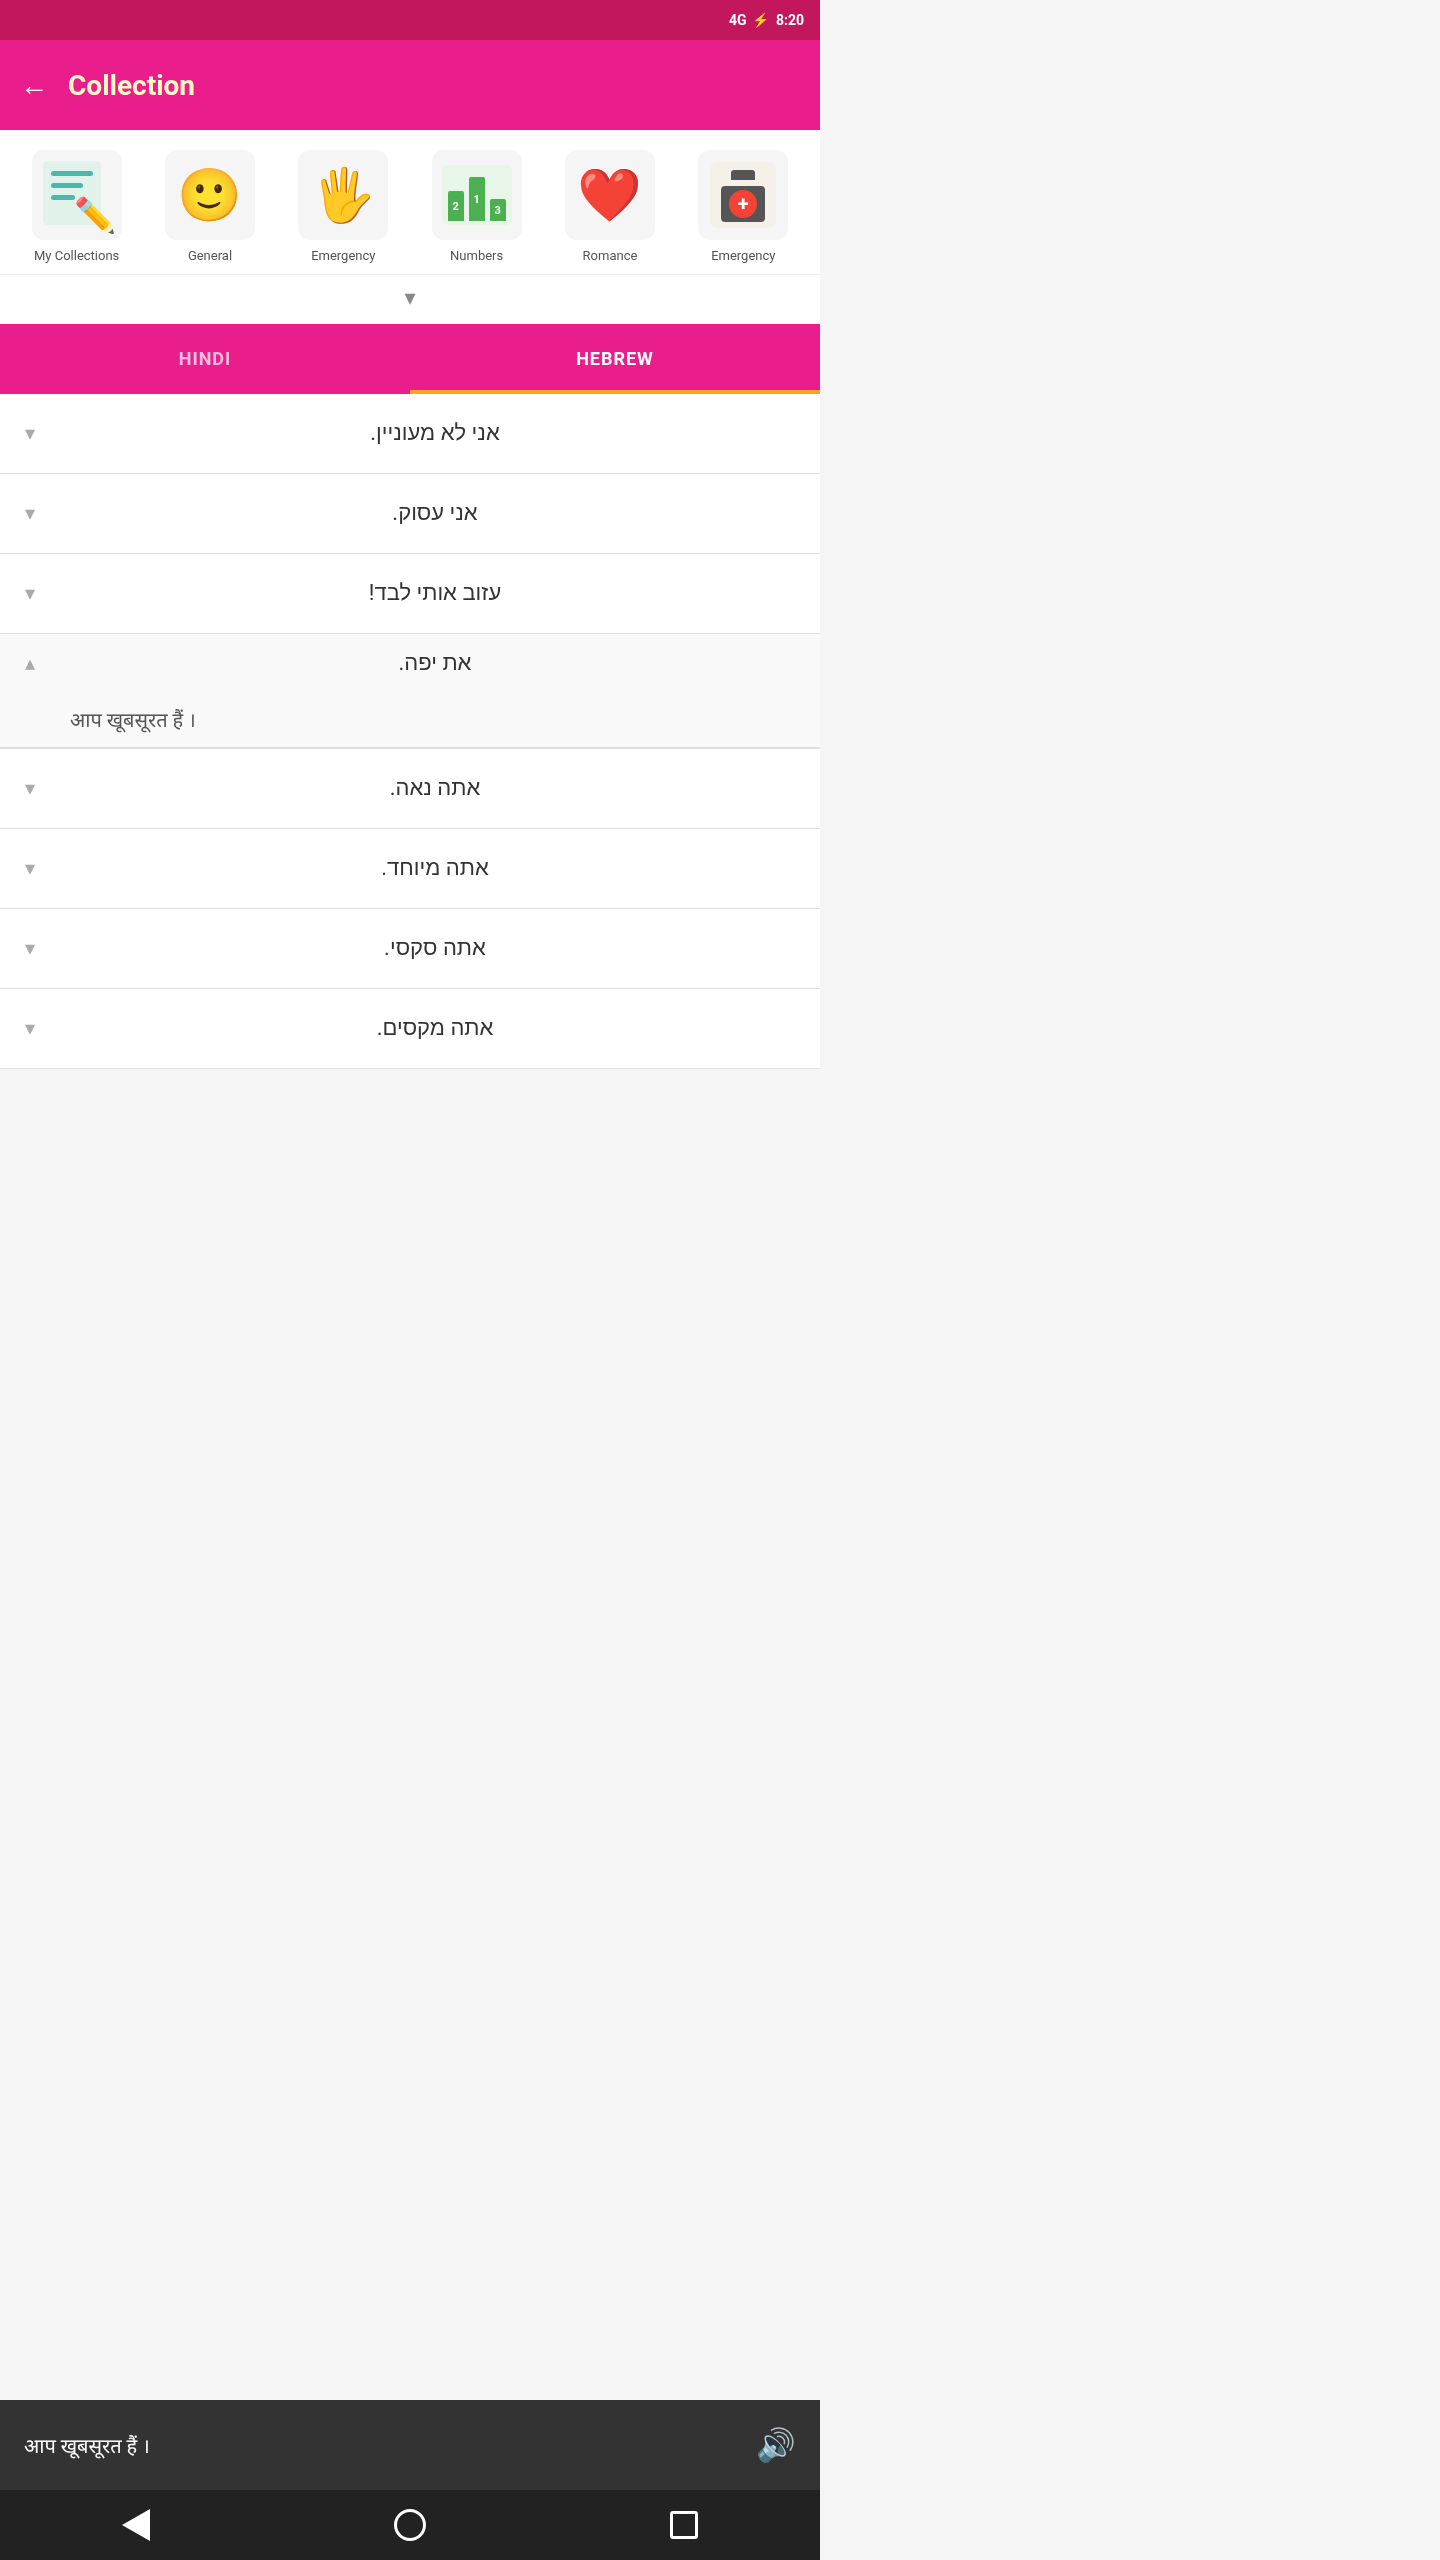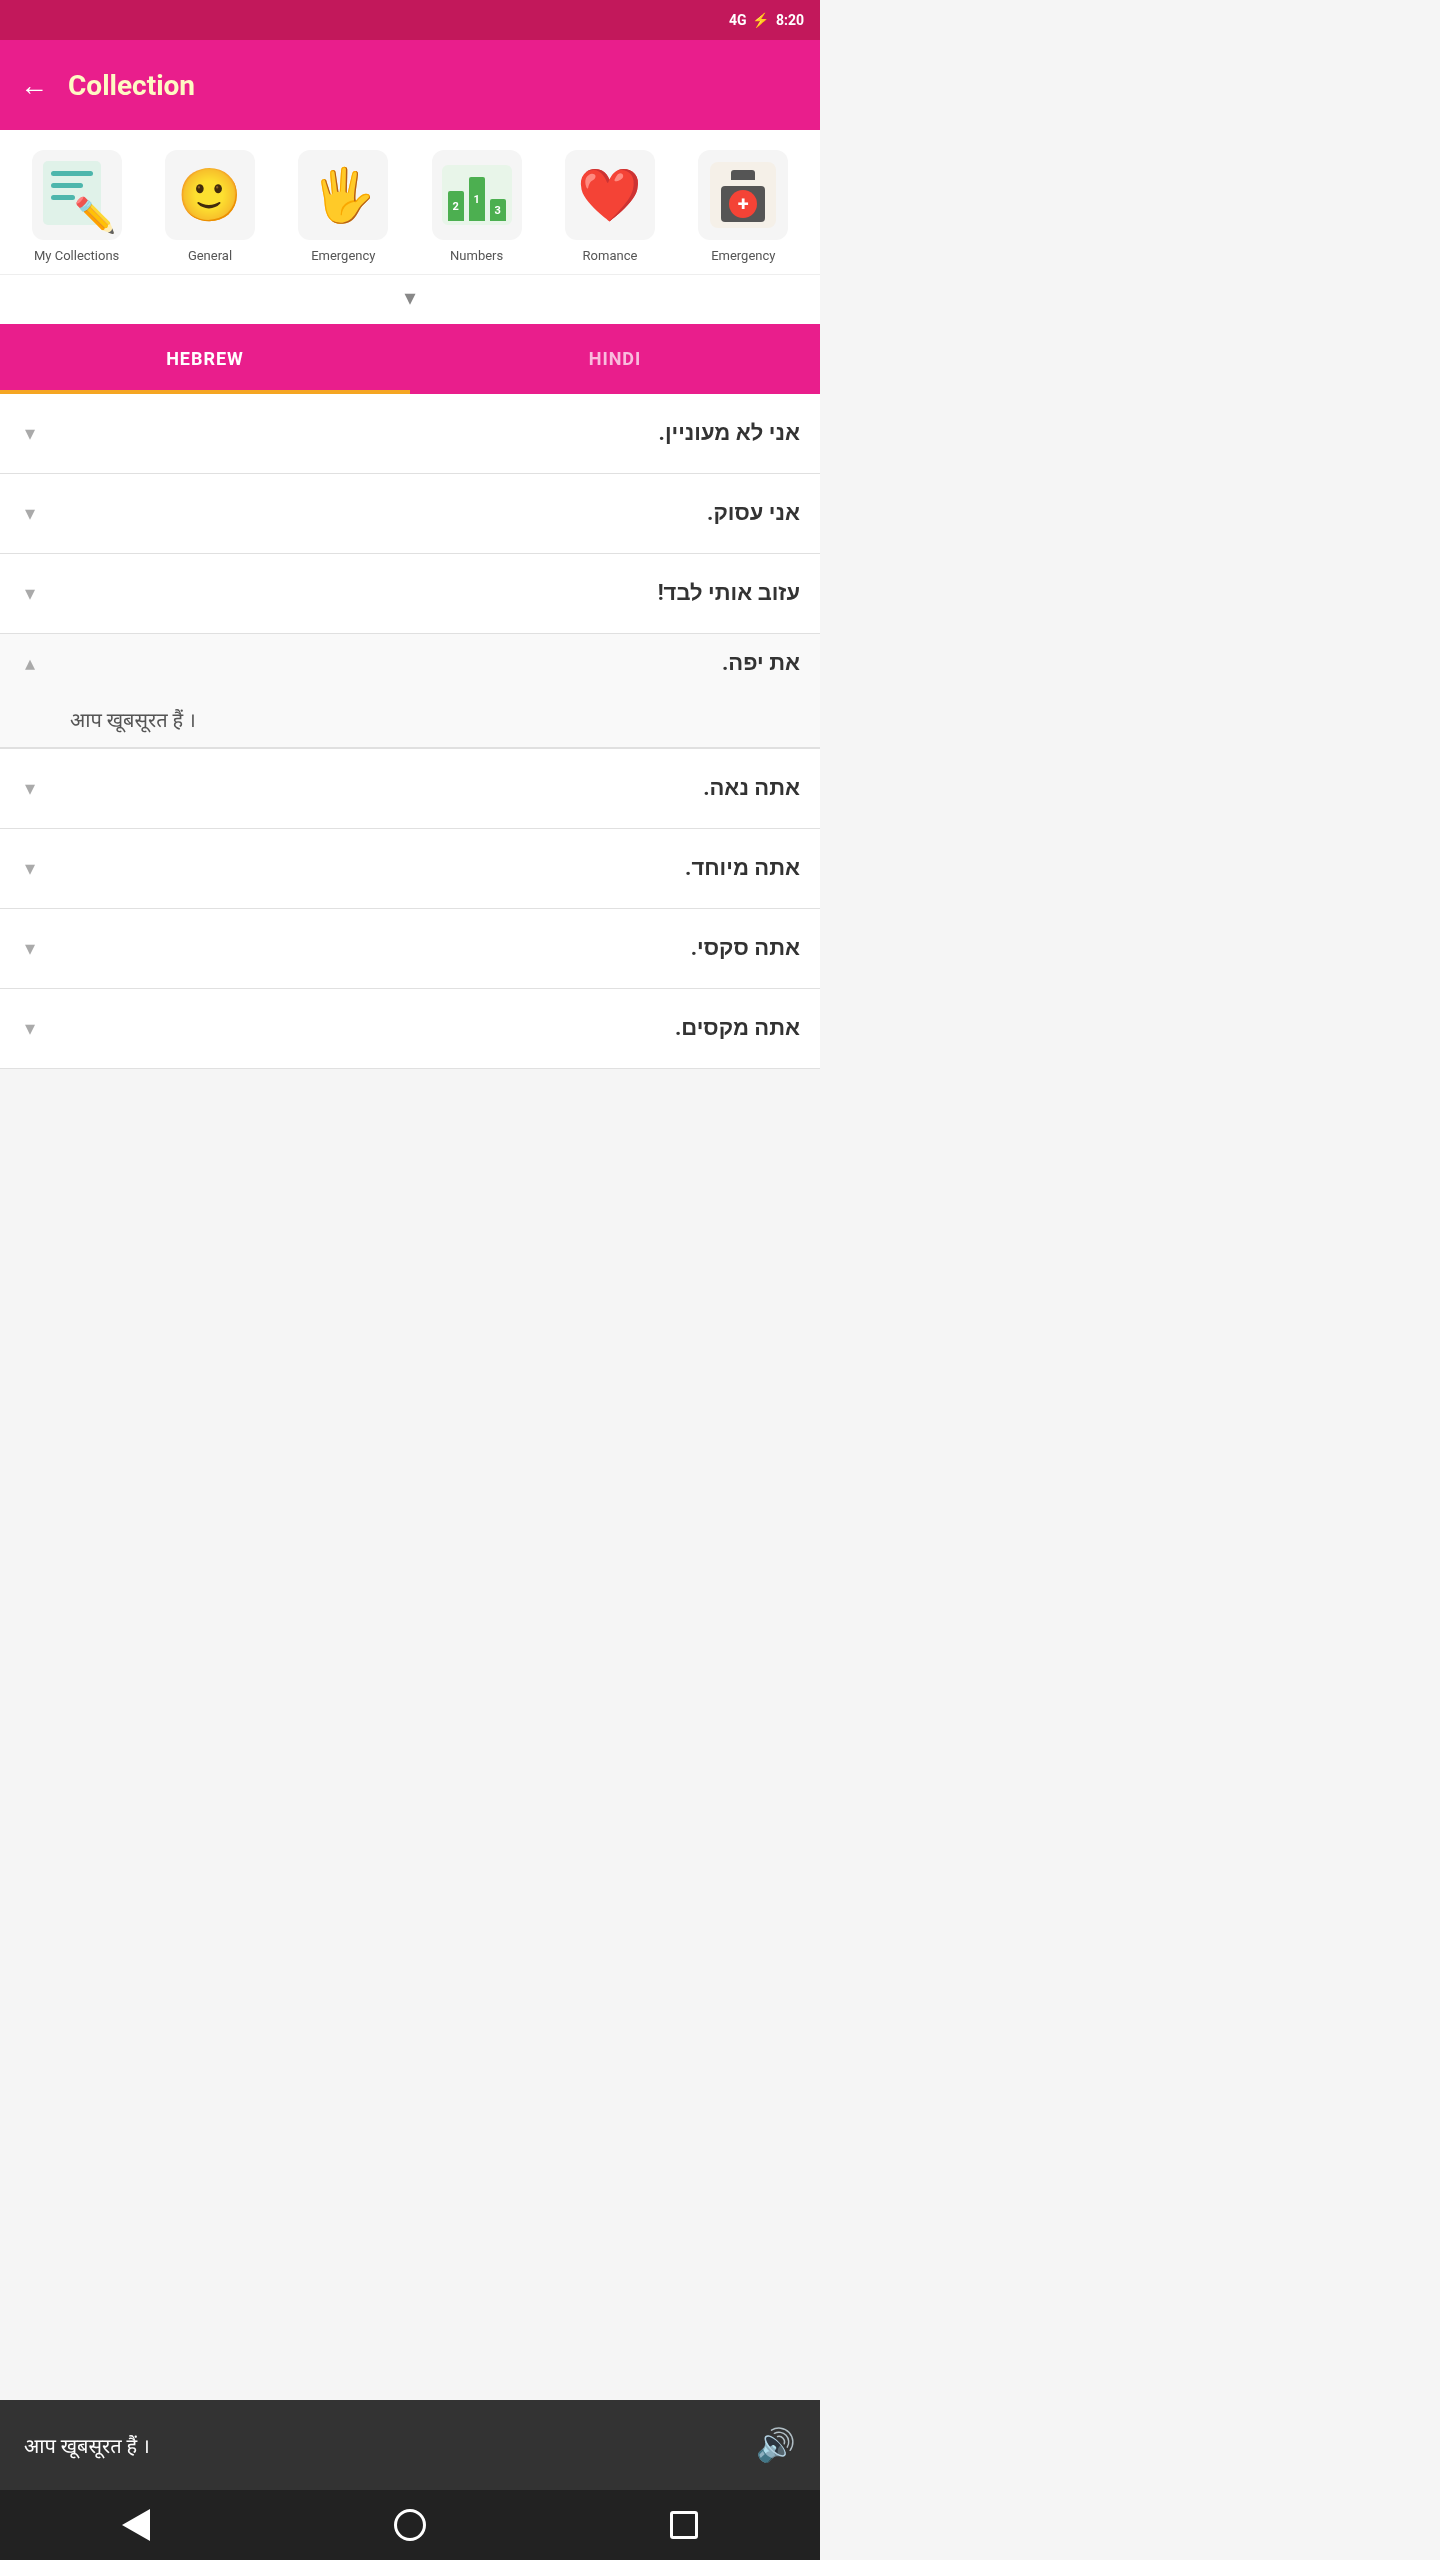--- a/index.html
+++ b/index.html
@@ -144,24 +144,24 @@
       width: 60px;
       display: flex;
       align-items: center;
       justify-content: center;
       color: #aaa;
       font-size: 20px;
       flex-shrink: 0;
     }
     .phrase-hebrew {
       flex: 1;
-      text-align: right;
+      text-align: center;
       padding: 16px 20px 16px 10px;
       font-size: 22px;
-      font-weight: bold;
+      font-weight: normal;
       color: #333;
       direction: rtl;
     }
     .phrase-hindi {
       padding: 14px 20px 14px 70px;
       font-size: 20px;
       color: #555;
       border-bottom: 1px solid #e0e0e0;
     }
 
@@ -308,25 +308,25 @@
     </div>
     <span class="category-label">Emergency</span>
   </div>
 </div>
 
 <div class="chevron-row">
   <span class="chevron-down">▾</span>
 </div>
 
 <div class="tab-bar">
+  <div class="tab">
+    <span>HINDI</span>
+  </div>
   <div class="tab active">
     <span>HEBREW</span>
-  </div>
-  <div class="tab">
-    <span>HINDI</span>
   </div>
 </div>
 
 <div class="phrase-list" style="margin-bottom:160px;">
 
   <div class="phrase-row">
     <div class="chevron-cell">▾</div>
     <div class="phrase-hebrew">אני לא מעוניין.</div>
   </div>
 

